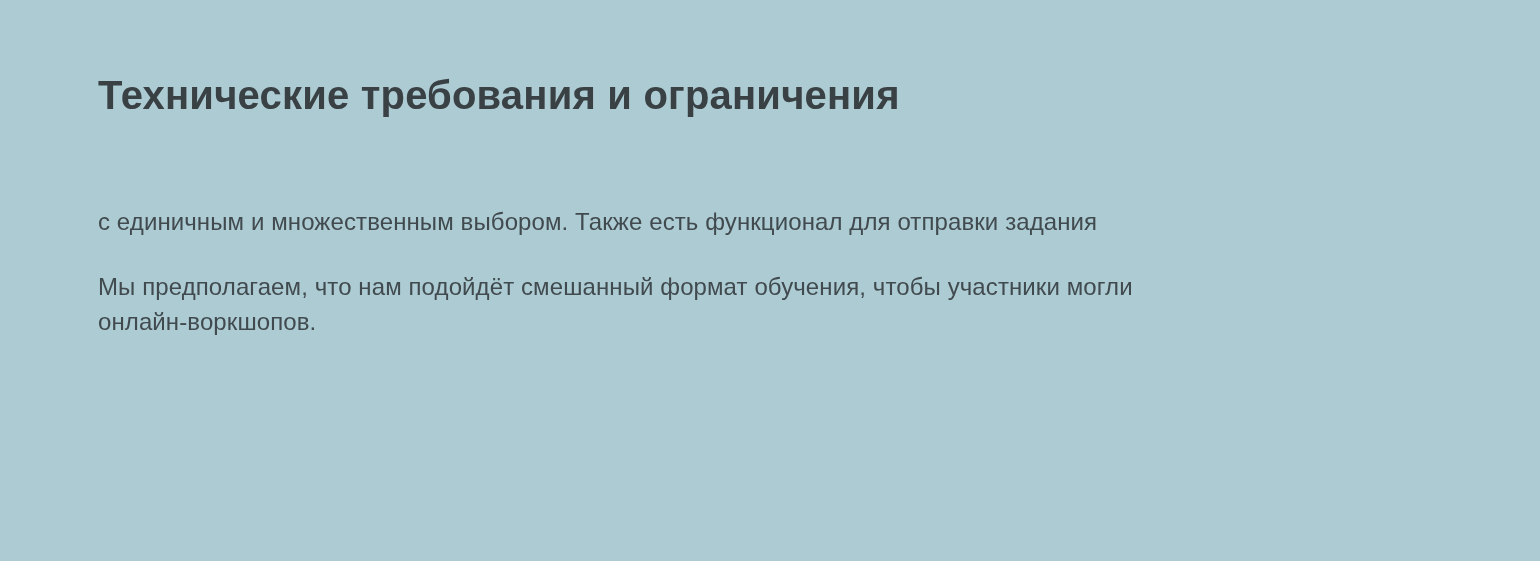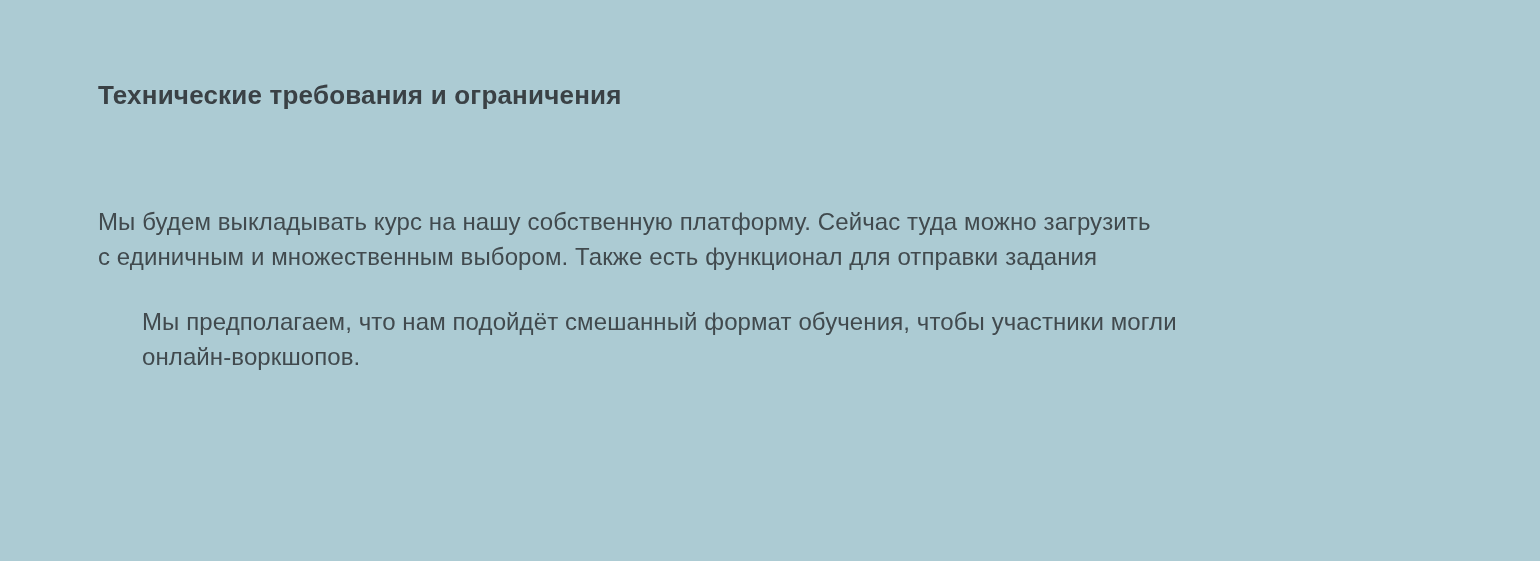--- a/index.html
+++ b/index.html
@@ -16,53 +16,51 @@
   .slide {
     box-sizing: border-box;
     width: 1540px;
     height: 561px;
     padding: 0 98px;
     background: #accbd3;
   }
   .page-title {
     margin: 0;
     padding-top: 76px;
-    font-size: 26px;
+    font-size: 40px;
     line-height: 38px;
     font-weight: 700;
     color: #3a4145;
     letter-spacing: 0.2px;
   }
   .paragraph {
     font-size: 24px;
     line-height: 35px;
     font-weight: 400;
     color: #414a4e;
     letter-spacing: 0.1px;
   }
   .paragraph-first {
     margin-top: 90px;
   }
   .paragraph-second {
     margin-top: 30px;
-    margin-left: 44px;
   }
   .para-line {
     white-space: nowrap;
   }
 </style>
 </head>
 <body>
 
 <div class="slide">
 
   <h1 class="page-title">Технические требования и ограничения</h1>
 
   <div class="paragraph paragraph-first">
-    <div class="para-line">Мы будем выкладывать курс на нашу собственную платформу. Сейчас туда можно загрузить</div>
     <div class="para-line">с единичным и множественным выбором. Также есть функционал для отправки задания</div>
   </div>
 
   <div class="paragraph paragraph-second">
     <div class="para-line">Мы предполагаем, что нам подойдёт смешанный формат обучения, чтобы участники могли</div>
     <div class="para-line">онлайн-воркшопов.</div>
   </div>
 
 </div>
 

